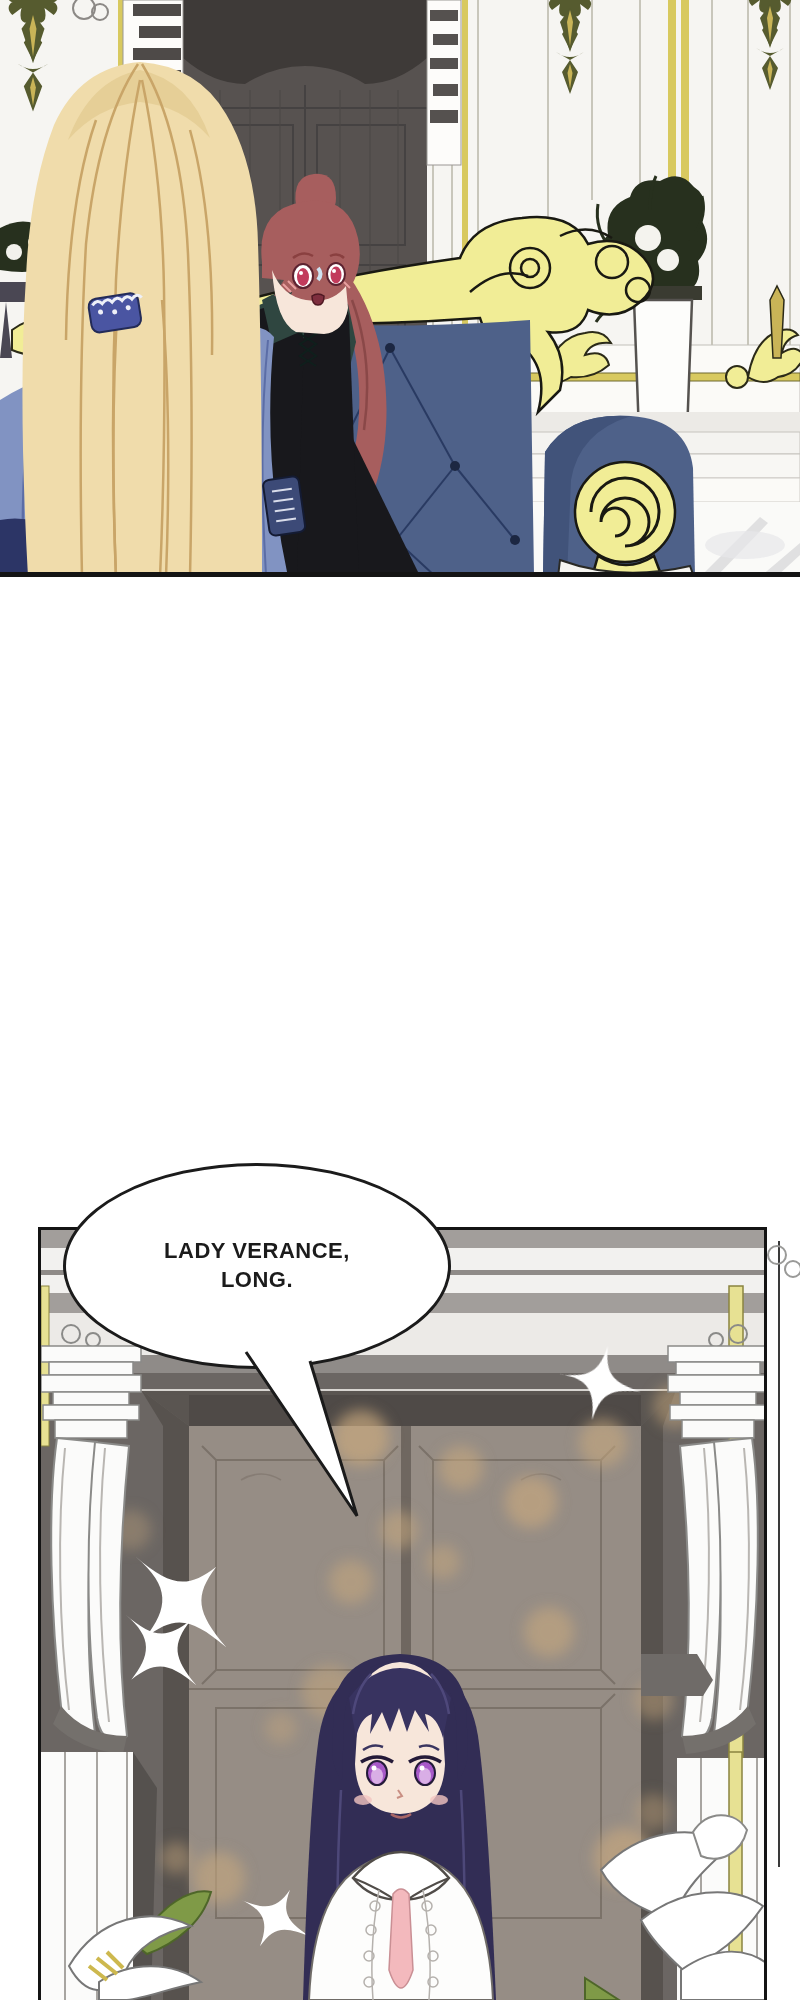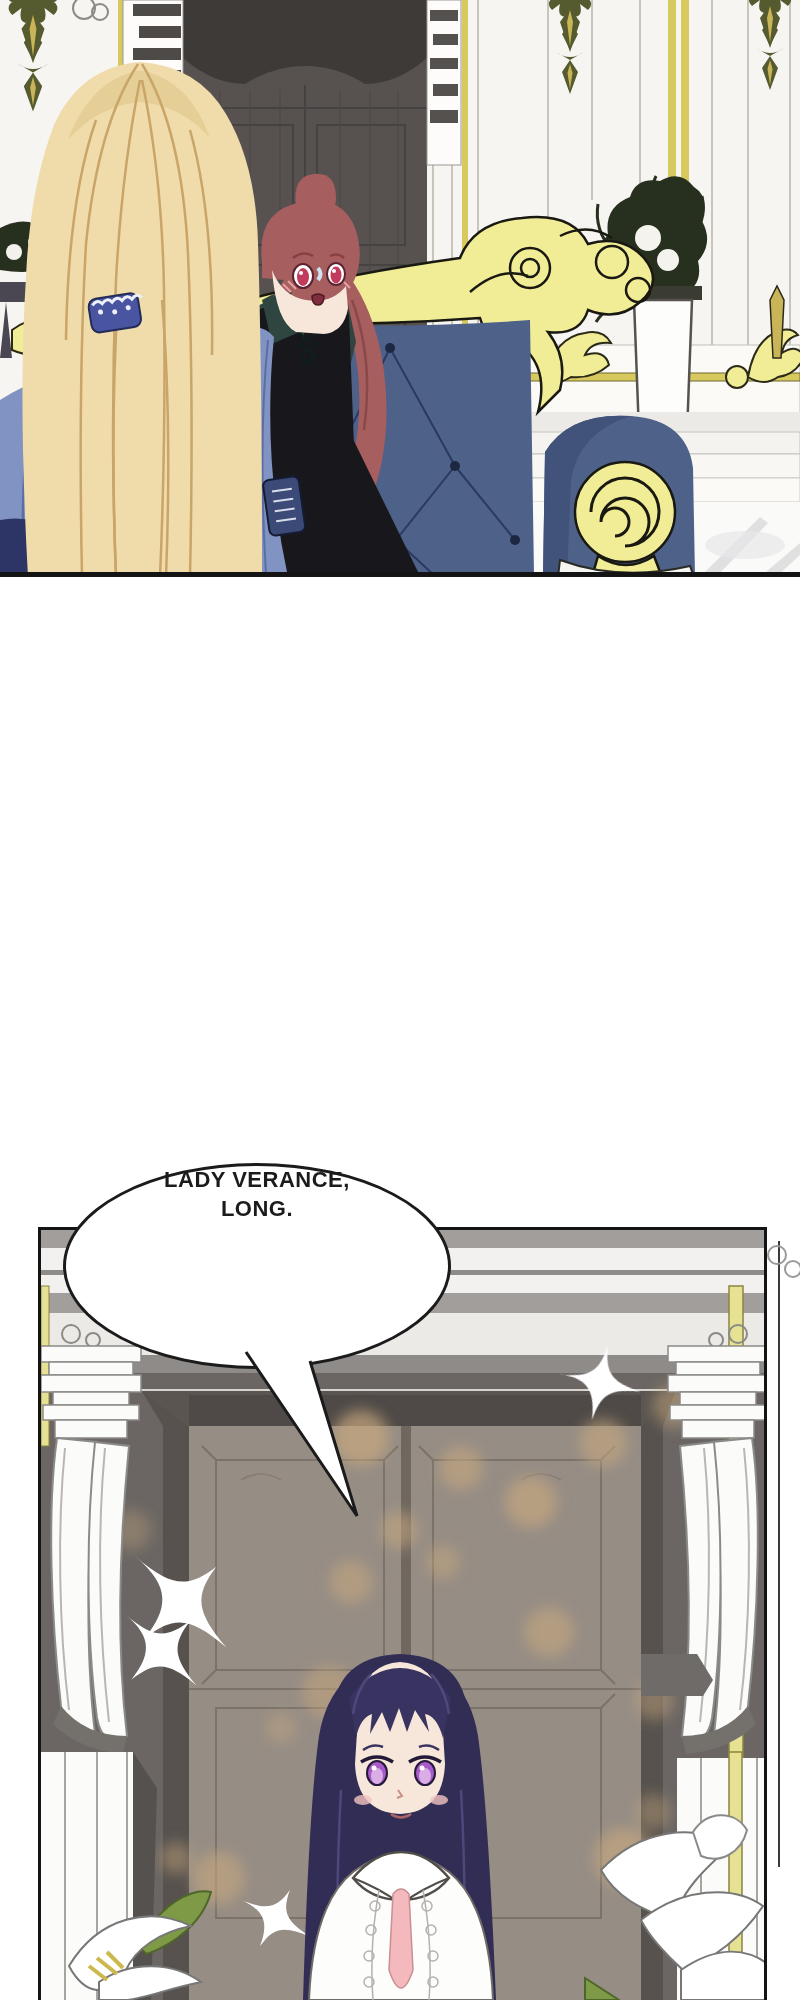--- a/index.html
+++ b/index.html
@@ -9,21 +9,21 @@
   .abs{position:absolute;}
   
   #panel-bottom{position:absolute;left:38px;top:1227px;width:729px;height:773px;
     border-top:3px solid var(--panel_border,#141414);
     border-left:3px solid var(--panel_border,#141414);
     border-right:3px solid var(--panel_border,#141414);
     box-sizing:border-box;background:var(--p2_bg,#6b6663);overflow:hidden;}
   
   #speech-bubble{position:absolute;left:63px;top:1163px;width:388px;height:206px;
     background:var(--bubble_bg,#fff);border:3px solid var(--ink,#1b1b1b);border-radius:50%;
-    display:flex;align-items:flex-start;justify-content:center;z-index:6;box-sizing:border-box;}
+    display:flex;align-items:center;justify-content:center;z-index:6;box-sizing:border-box;}
   #speech-bubble .txt{width:86%;text-align:center;font-weight:700;font-size:22px;line-height:1.3;
     letter-spacing:.5px;color:var(--ink,#1b1b1b);}
   #bubble-tail{position:absolute;left:0;top:0;z-index:7;pointer-events:none;}
   .edge-deco{position:absolute;left:767px;top:1227px;z-index:1;}
 </style>
 </head>
 <body>
 
 <div id="page">
 

